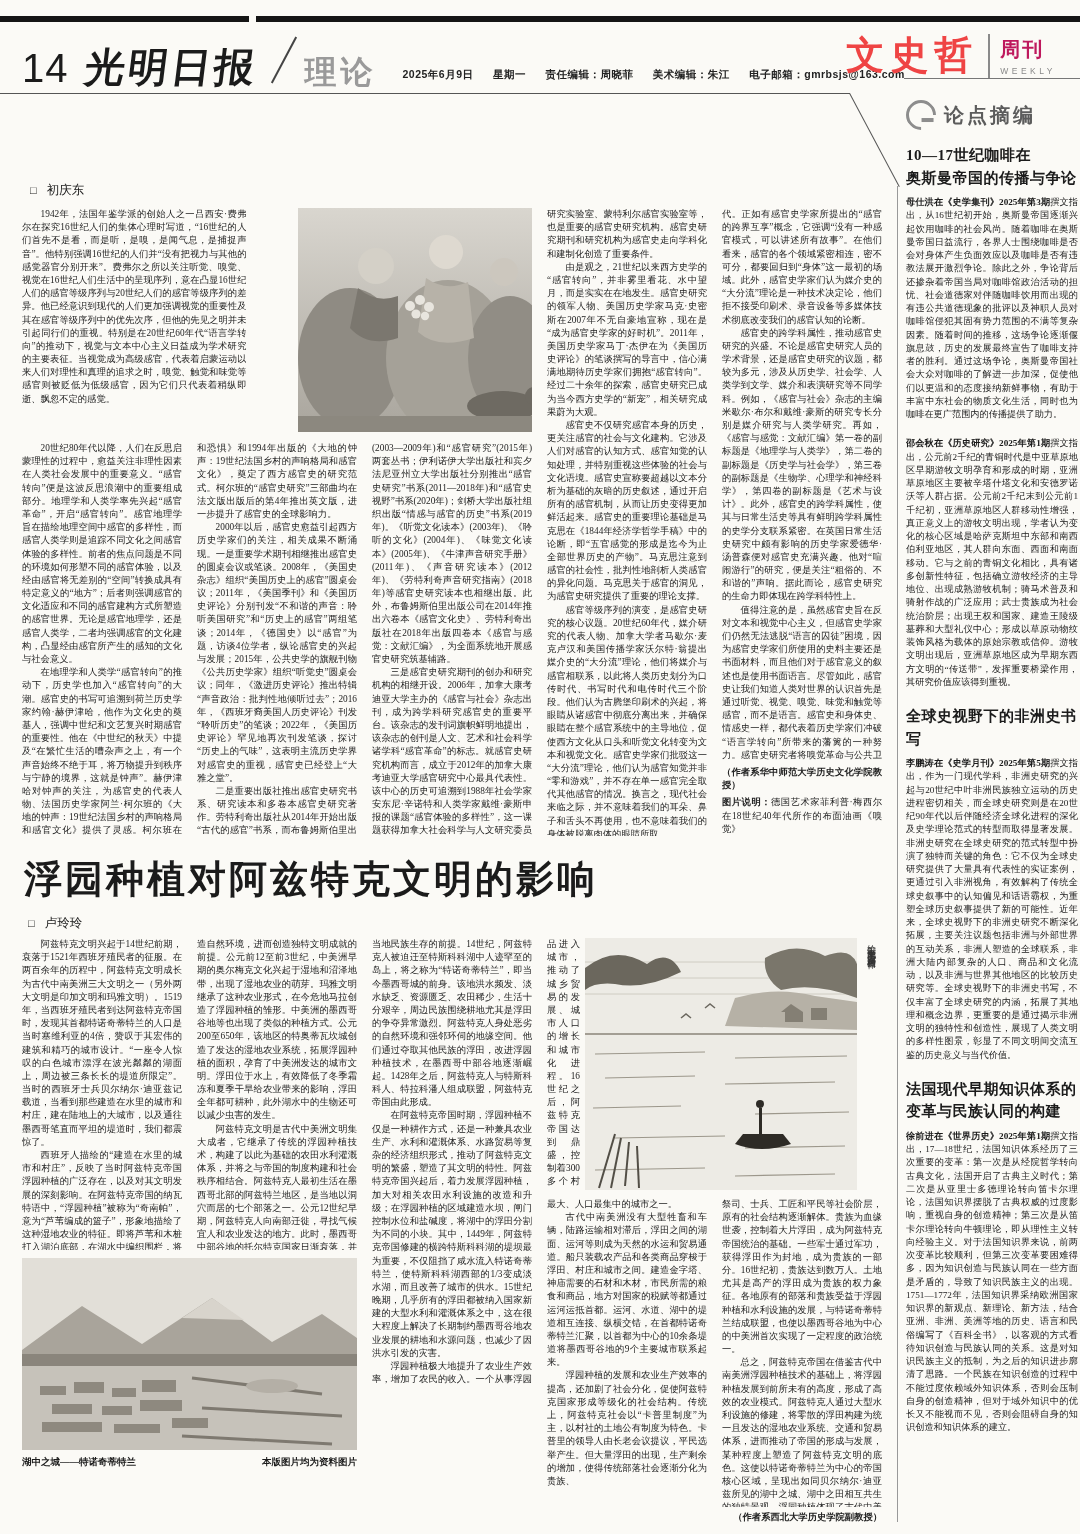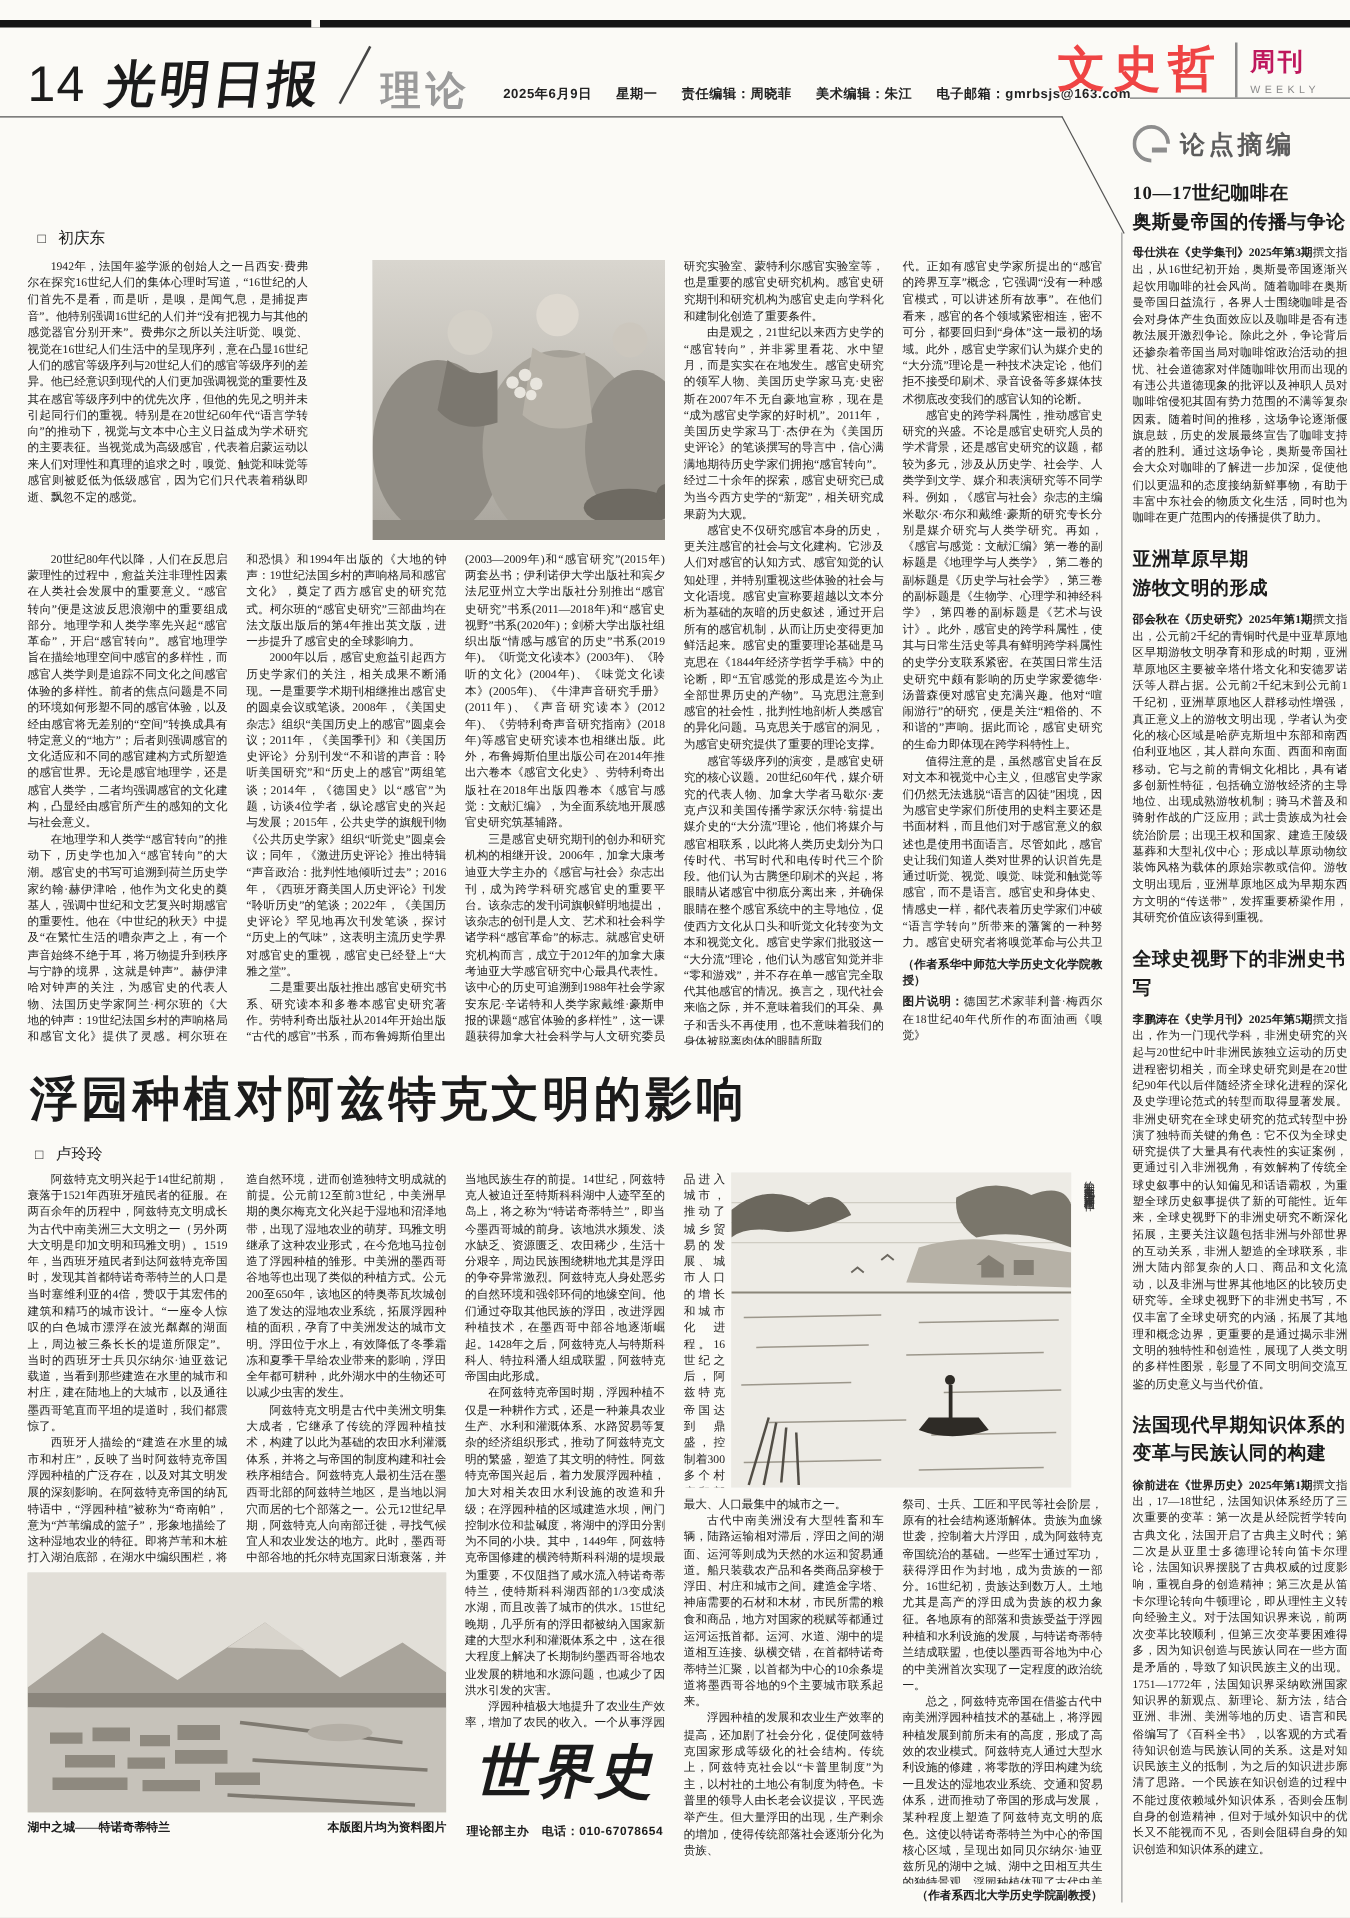--- a/index.html
+++ b/index.html
@@ -249,24 +249,20 @@
               <path d="M160 178 L310 186"></path>
           </g>
           <ellipse cx="250" cy="128" rx="26" ry="7" fill="#b4afa6"></ellipse>
         </svg>
       </div>
       <div id="a2-photo-caps" class="abs">
         <span>湖中之城——特诺奇蒂特兰</span>
         <span>本版图片均为资料图片</span>
       </div>
 
-      <div id="a2-logo-box" class="abs">
-        <div id="a2-logo-text">世界史</div>
-        <div id="a2-footerline" class="sans">理论部主办　电话：010-67078654</div>
-      </div>
 
       <div id="a2-right" class="abs">
         <div id="a2-topright">
           <div id="a2-sliver" class="col">
             <p class="cont">品进入城市，推动了城乡贸易的发展、城市人口的增长和城市化进程。16世纪之后，阿兹特克帝国达到鼎盛，控制着300多个村庄和部落，人口达到1500万，领土横跨太平洋和墨西哥湾，特诺奇蒂特兰有20余万人，是古代美洲</p>
           </div>
           <div id="a2-engraving">
             <svg width="272" height="252" viewBox="0 0 272 252">
               <rect width="272" height="252" fill="#edebe5"></rect>
               <g stroke="#cfccc2" stroke-width="1">
@@ -338,22 +334,20 @@
 
     <div class="sb-item">
       <div class="sb-title">10—17世纪咖啡在
 奥斯曼帝国的传播与争论</div>
       <p class="sb-body">
         <span class="lead">母仕洪在《史学集刊》2025年第3期</span><span>撰文指出，从16世纪初开始，奥斯曼帝国逐渐兴起饮用咖啡的社会风尚。随着咖啡在奥斯曼帝国日益流行，各界人士围绕咖啡是否会对身体产生负面效应以及咖啡是否有违教法展开激烈争论。除此之外，争论背后还掺杂着帝国当局对咖啡馆政治活动的担忧、社会道德家对伴随咖啡饮用而出现的有违公共道德现象的批评以及神职人员对咖啡馆侵犯其固有势力范围的不满等复杂因素。随着时间的推移，这场争论逐渐偃旗息鼓，历史的发展最终宣告了咖啡支持者的胜利。通过这场争论，奥斯曼帝国社会大众对咖啡的了解进一步加深，促使他们以更温和的态度接纳新鲜事物，有助于丰富中东社会的物质文化生活，同时也为咖啡在更广范围内的传播提供了助力。</span>
       </p>
     </div>
 
     <div class="sb-item">
-      <div class="sb-title">亚洲草原早期
-游牧文明的形成</div>
       <p class="sb-body">
         <span class="lead">邵会秋在《历史研究》2025年第1期</span><span>撰文指出，公元前2千纪的青铜时代是中亚草原地区早期游牧文明孕育和形成的时期，亚洲草原地区主要被辛塔什塔文化和安德罗诺沃等人群占据。公元前2千纪末到公元前1千纪初，亚洲草原地区人群移动性增强，真正意义上的游牧文明出现，学者认为变化的核心区域是哈萨克斯坦中东部和南西伯利亚地区，其人群向东面、西面和南面移动。它与之前的青铜文化相比，具有诸多创新性特征，包括确立游牧经济的主导地位、出现成熟游牧机制；骑马术普及和骑射作战的广泛应用；武士贵族成为社会统治阶层；出现王权和国家、建造王陵级墓葬和大型礼仪中心；形成以草原动物纹装饰风格为载体的原始宗教或信仰。游牧文明出现后，亚洲草原地区成为早期东西方文明的“传送带”，发挥重要桥梁作用，其研究价值应该得到重视。</span>
       </p>
     </div>
 
     <div class="sb-item">
       <div class="sb-title">全球史视野下的非洲史书写</div>
       <p class="sb-body">
         <span class="lead">李鹏涛在《史学月刊》2025年第5期</span><span>撰文指出，作为一门现代学科，非洲史研究的兴起与20世纪中叶非洲民族独立运动的历史进程密切相关，而全球史研究则是在20世纪90年代以后伴随经济全球化进程的深化及史学理论范式的转型而取得显著发展。非洲史研究在全球史研究的范式转型中扮演了独特而关键的角色：它不仅为全球史研究提供了大量具有代表性的实证案例，更通过引入非洲视角，有效解构了传统全球史叙事中的认知偏见和话语霸权，为重塑全球历史叙事提供了新的可能性。近年来，全球史视野下的非洲史研究不断深化拓展，主要关注议题包括非洲与外部世界的互动关系，非洲人塑造的全球联系，非洲大陆内部复杂的人口、商品和文化流动，以及非洲与世界其他地区的比较历史研究等。全球史视野下的非洲史书写，不仅丰富了全球史研究的内涵，拓展了其地理和概念边界，更重要的是通过揭示非洲文明的独特性和创造性，展现了人类文明的多样性图景，彰显了不同文明间交流互鉴的历史意义与当代价值。</span>
       </p>

